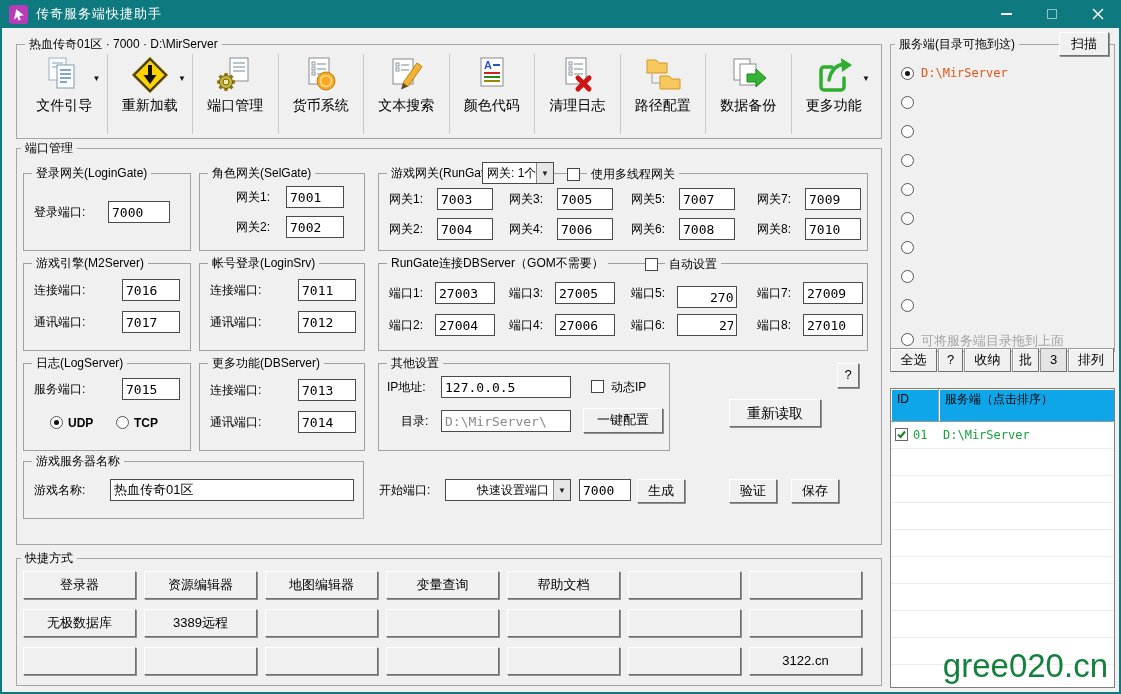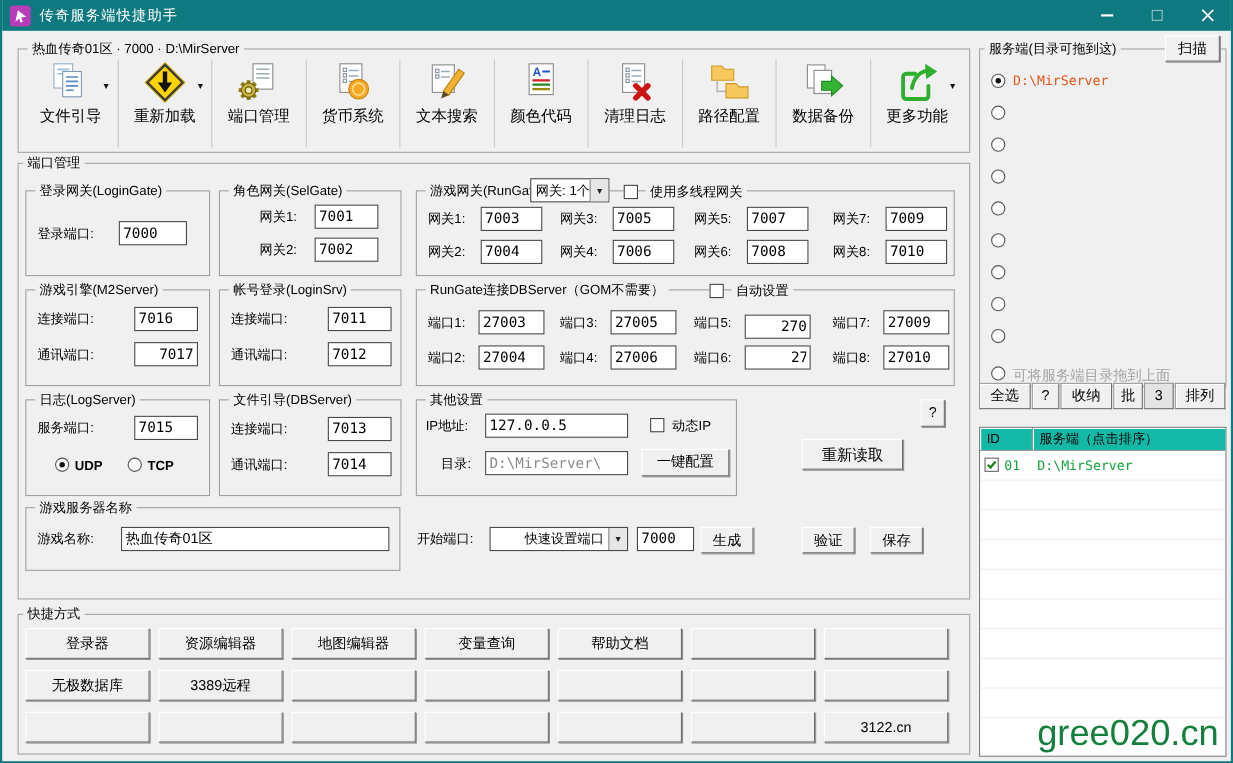--- a/index.html
+++ b/index.html
@@ -43,21 +43,21 @@
   .tlabel { font-size:14px; margin-top:2px; white-space:nowrap; }
   .tarr { position:absolute; right:6px; top:20px; font-size:8px; color:#111; }
   
   .rrow { position:absolute; left:10px; height:14px; }
   .rlabel { position:absolute; left:20px; top:-1px; white-space:nowrap; font-family:"DejaVu Sans Mono",monospace; font-size:12px; }
   .mini { position:absolute; left:888px; top:348px; width:225px; height:24px; display:flex; }
   .mbtn { border:1px solid #9a9a9a; border-bottom-color:#6f6f6f; border-right-color:#6f6f6f; background:#f0f0f0;
     box-shadow:inset 1px 1px 0 #fff; text-align:center; line-height:21px; font-size:13px; margin-right:1px; }
   .mflat { background:#e4e4e4; box-shadow:none; }
   .tbl { position:absolute; left:888px; top:388px; width:225px; height:300px; border:1px solid #7f7f7f; background:#fff; }
-  .thead { display:flex; height:21px; background:#14b8a6; border-bottom:1px solid #9a9a9a; }
+  .thead { display:flex; height:33px; background:#0ea5e9; border-bottom:1px solid #9a9a9a; }
   .thc { border-right:1px solid #9a9a9a; box-shadow:inset 1px 1px 0 #fff; line-height:20px; padding-left:6px; font-size:12px; }
   .trow { height:27px; border-bottom:1px solid #ededed; position:relative; }
   .wm { position:absolute; right:6px; bottom:2px; font-size:33px; color:#15803d; letter-spacing:0px; font-family:"Liberation Sans",sans-serif; }
   .green { color:#17a13d; }
   .orange { color:#e25617; }
   .grayhint { color:#a4a4a4; }
 </style>
 </head>
 <body>
 
@@ -283,21 +283,21 @@
       <input class="inp" style="left: 300px; top: 44px; width: 56px;" value="7008">
       <span class="lbl" style="left:378px;top:44px">网关8:</span>
       <input class="inp" style="left: 426px; top: 44px; width: 56px;" value="7010">
     </div>
 
     <div class="sub" style="left:6px;top:114px;width:168px;height:88px">
       <span class="lg">游戏引擎(M2Server)</span>
       <span class="lbl" style="left:10px;top:15px">连接端口:</span>
       <input class="inp" style="left: 98px; top: 15px; width: 58px;" value="7016">
       <span class="lbl" style="left:10px;top:47px">通讯端口:</span>
-      <input class="inp" style="left: 98px; top: 47px; width: 58px; text-align: right;" value="7017">
+      <input class="inp" style="left: 98px; top: 47px; width: 58px;" value="7017">
     </div>
 
     <div class="sub" style="left:182px;top:114px;width:166px;height:88px">
       <span class="lg">帐号登录(LoginSrv)</span>
       <span class="lbl" style="left:10px;top:15px">连接端口:</span>
       <input class="inp" style="left: 98px; top: 15px; width: 58px;" value="7011">
       <span class="lbl" style="left:10px;top:47px">通讯端口:</span>
       <input class="inp" style="left: 98px; top: 47px; width: 58px;" value="7012">
     </div>
 
@@ -328,21 +328,21 @@
       <span class="lg">日志(LogServer)</span>
       <span class="lbl" style="left:10px;top:14px">服务端口:</span>
       <input class="inp" style="left: 98px; top: 14px; width: 58px;" value="7015">
       <span class="rb sel" style="left:26px;top:52px"></span>
       <span class="lbl" style="left:44px;top:48px;font-weight:bold;font-size:12px">UDP</span>
       <span class="rb" style="left:92px;top:52px"></span>
       <span class="lbl" style="left:110px;top:48px;font-weight:bold;font-size:12px">TCP</span>
     </div>
 
     <div class="sub" style="left:182px;top:214px;width:166px;height:88px">
-      <span class="lg">文件引导(DBServer)</span>
+      <span class="lg">更多功能(DBServer)</span>
       <span class="lbl" style="left:10px;top:15px">连接端口:</span>
       <input class="inp" style="left: 98px; top: 15px; width: 58px;" value="7013">
       <span class="lbl" style="left:10px;top:47px">通讯端口:</span>
       <input class="inp" style="left: 98px; top: 47px; width: 58px;" value="7014">
     </div>
 
     <div class="sub" style="left:361px;top:214px;width:292px;height:88px">
       <span class="lg">其他设置</span>
       <span class="lbl" style="left:8px;top:12px">IP地址:</span>
       <input class="inp" style="left: 62px; top: 12px; width: 130px;" value="127.0.0.5">

